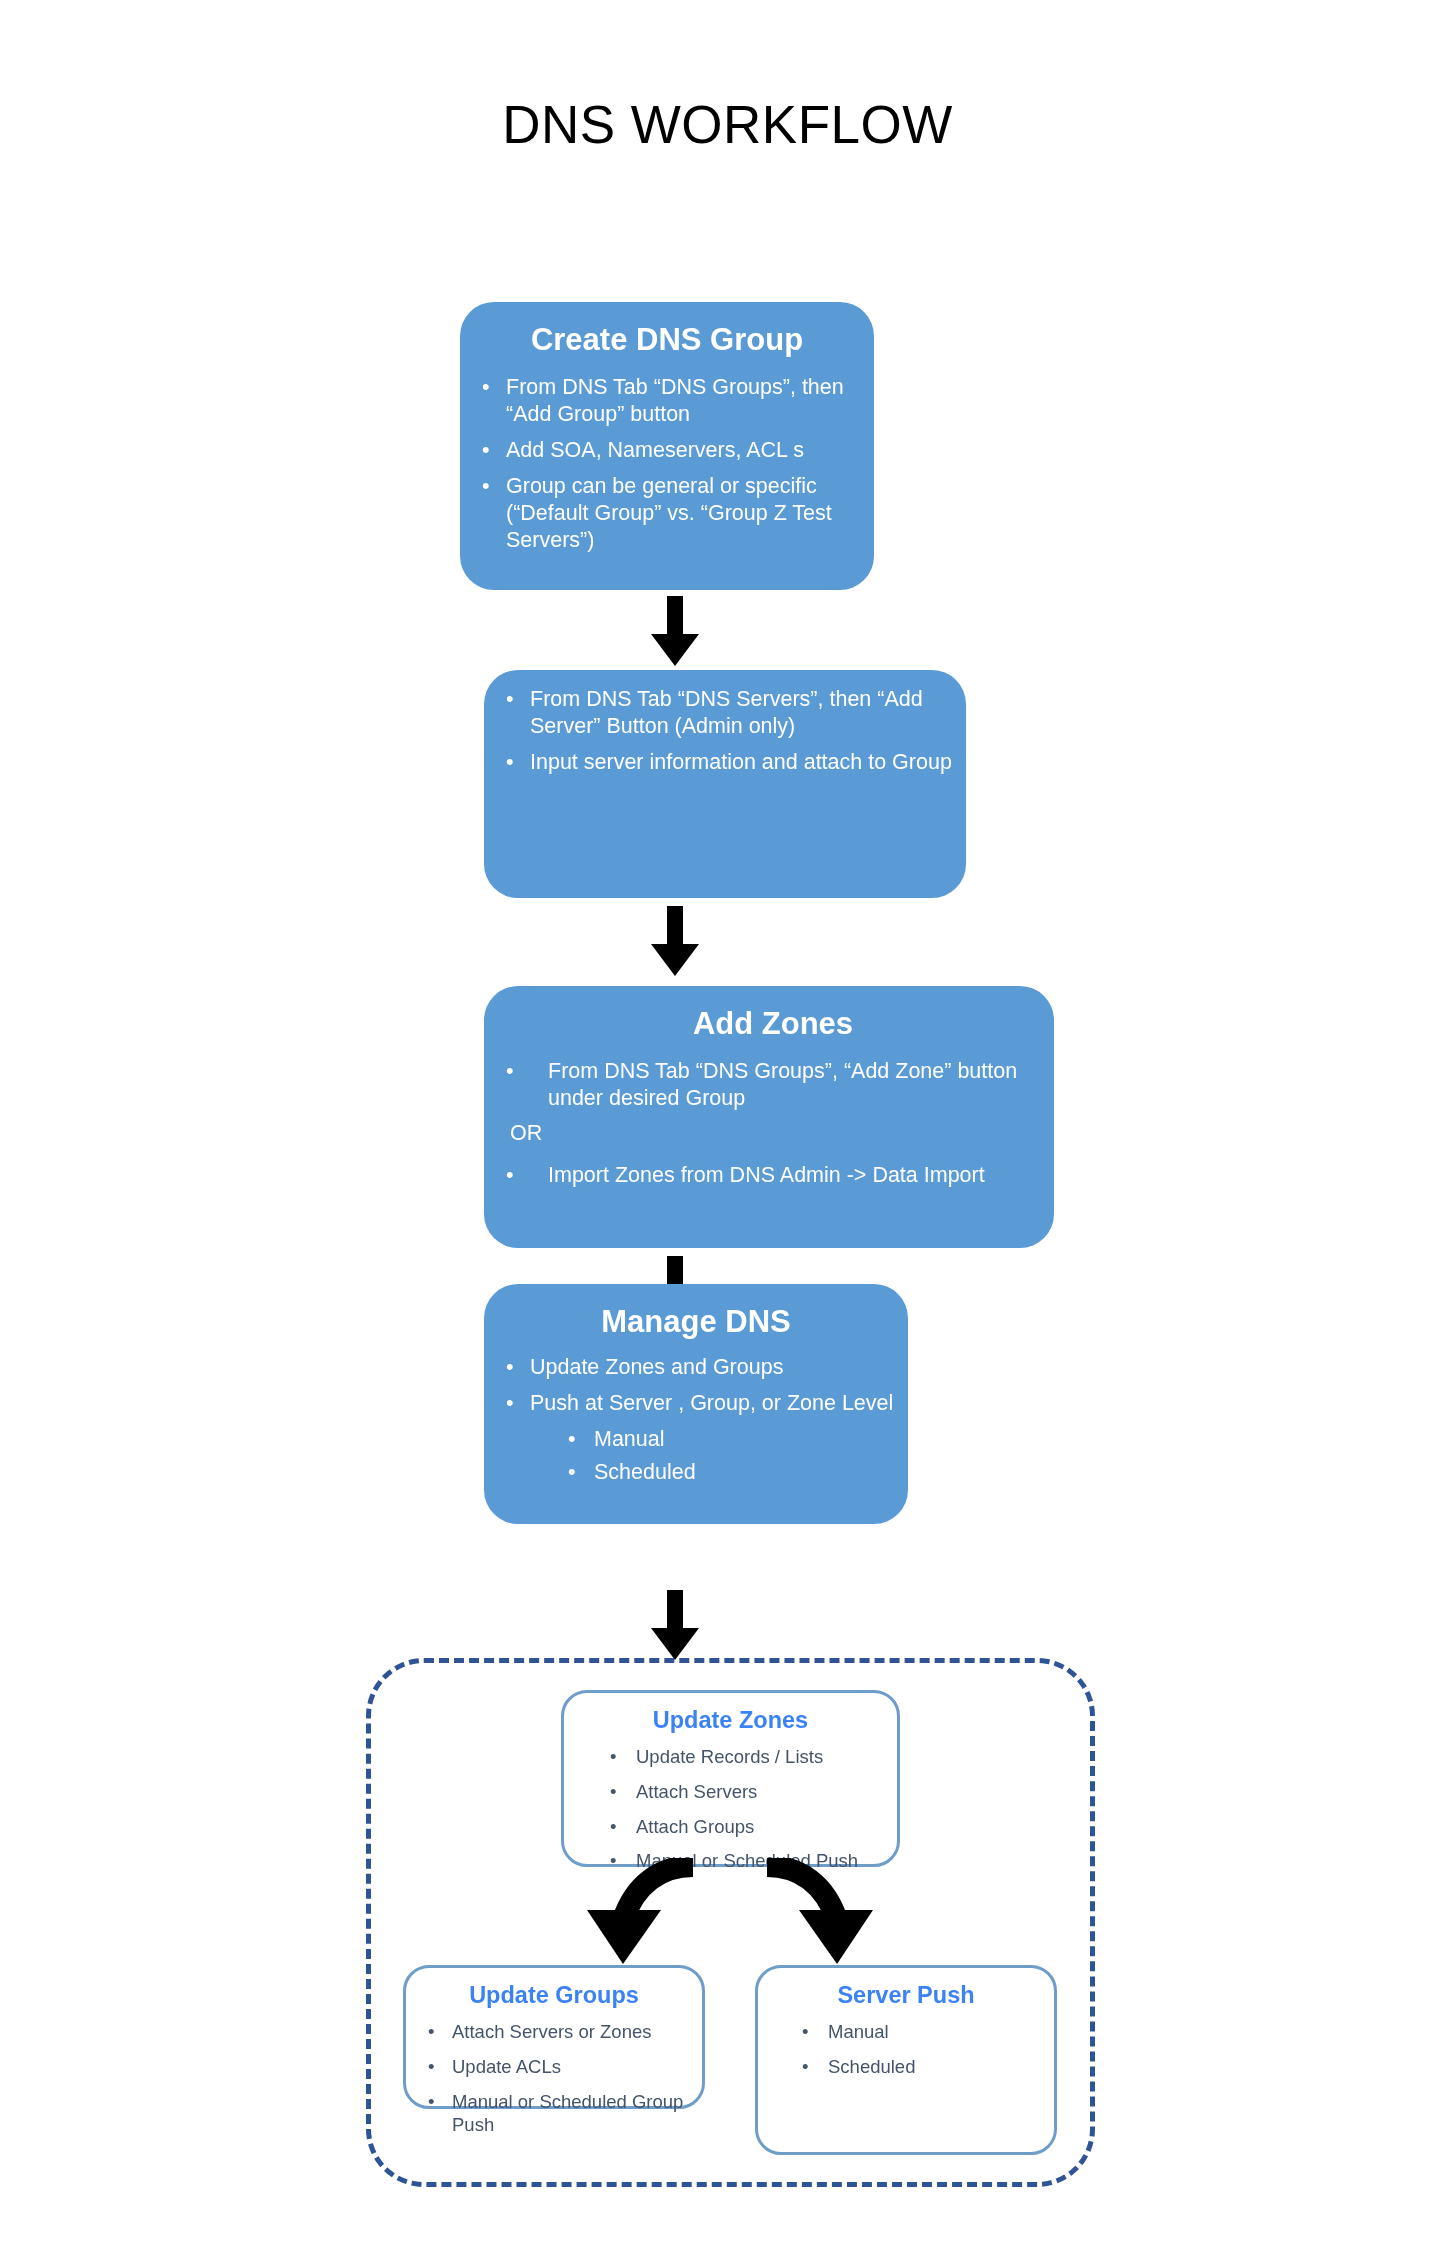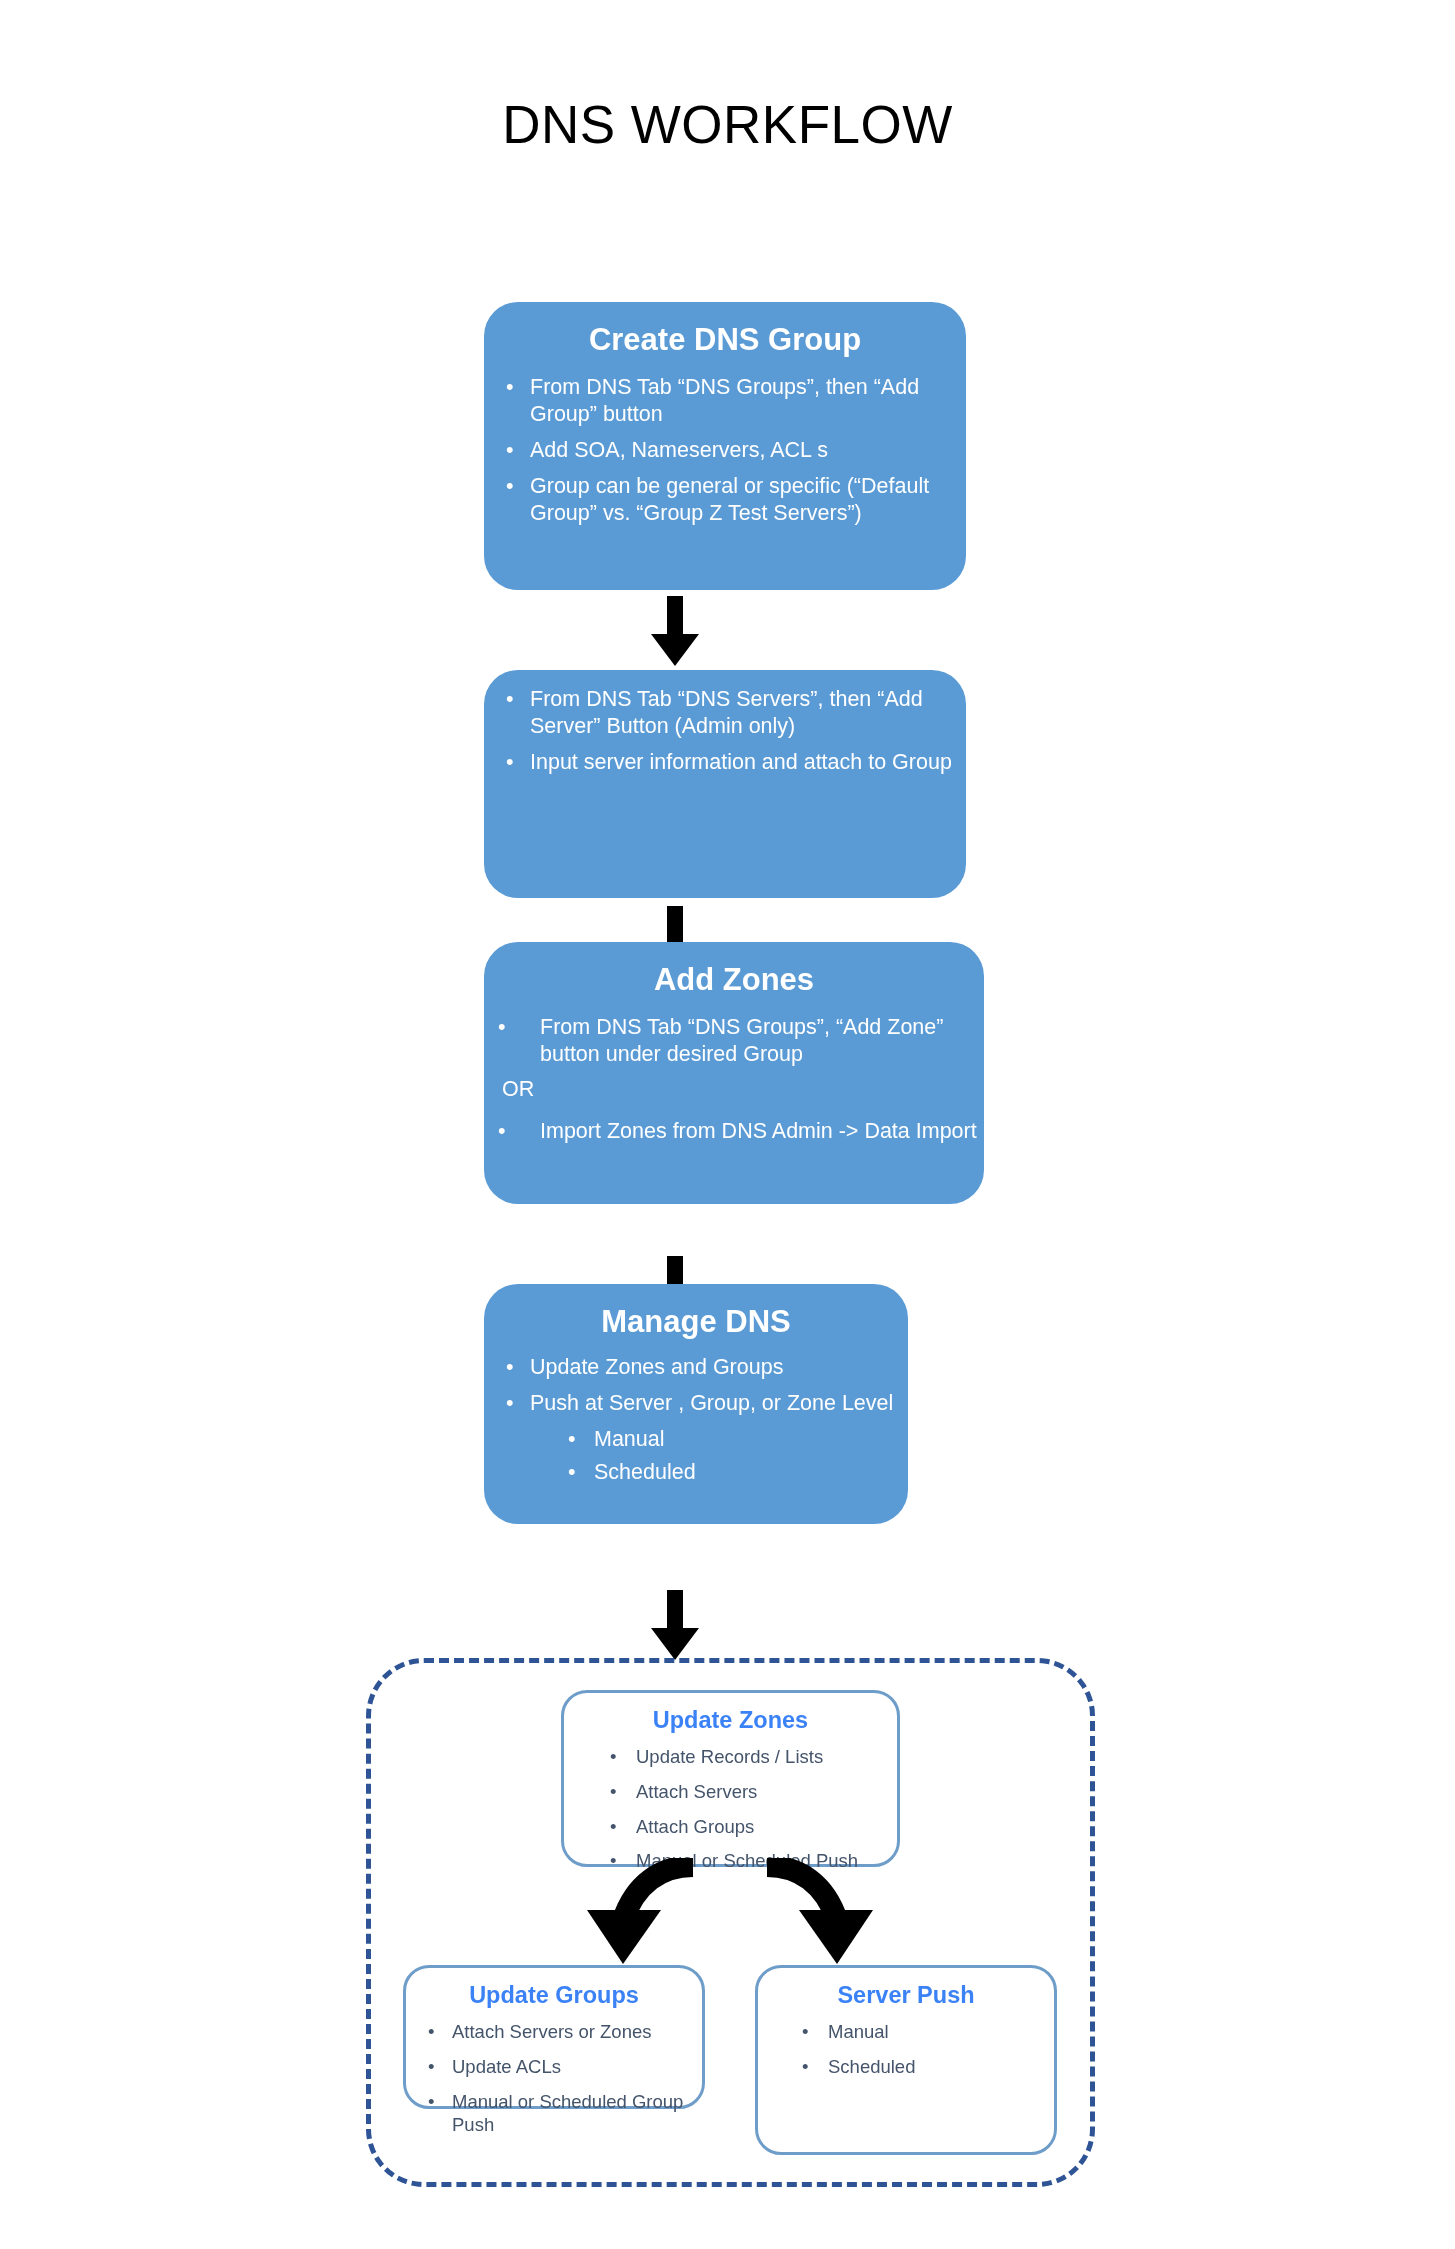--- a/index.html
+++ b/index.html
@@ -58,37 +58,37 @@
   }
   .blue-box li .bullet {
     position: absolute;
     left: 0;
     top: 0;
   }
   .blue-box li .txt { display: block; }
 
   
   #box-create {
-    left: 484px; top: 302px; width: 482px; height: 288px;
+    left: 460px; top: 302px; width: 414px; height: 288px;
   }
   #box-create .bx-title { margin-top: 20px; }
   #box-create ul { margin: 16px 0 0 46px; }
   #box-create li .bullet { left: -24px; }
 
   
   #box-servers {
     left: 484px; top: 670px; width: 482px; height: 228px;
   }
   #box-servers .bx-title { margin-top: 20px; }
   #box-servers ul { margin: 16px 0 0 46px; }
   #box-servers li .bullet { left: -24px; }
 
   
   #box-zones {
-    left: 484px; top: 942px; width: 500px; height: 262px;
+    left: 484px; top: 986px; width: 570px; height: 262px; padding-left: 8px;
   }
   #box-zones .bx-title { margin-top: 20px; }
   #box-zones .zones-list { margin: 16px 0 0 56px; }
   #box-zones .zones-list li .bullet { left: -42px; }
   #box-zones .or-label {
     font-size: 21.5px;
     color: #ffffff;
     margin: 6px 11px 6px 18px;
   }
 

